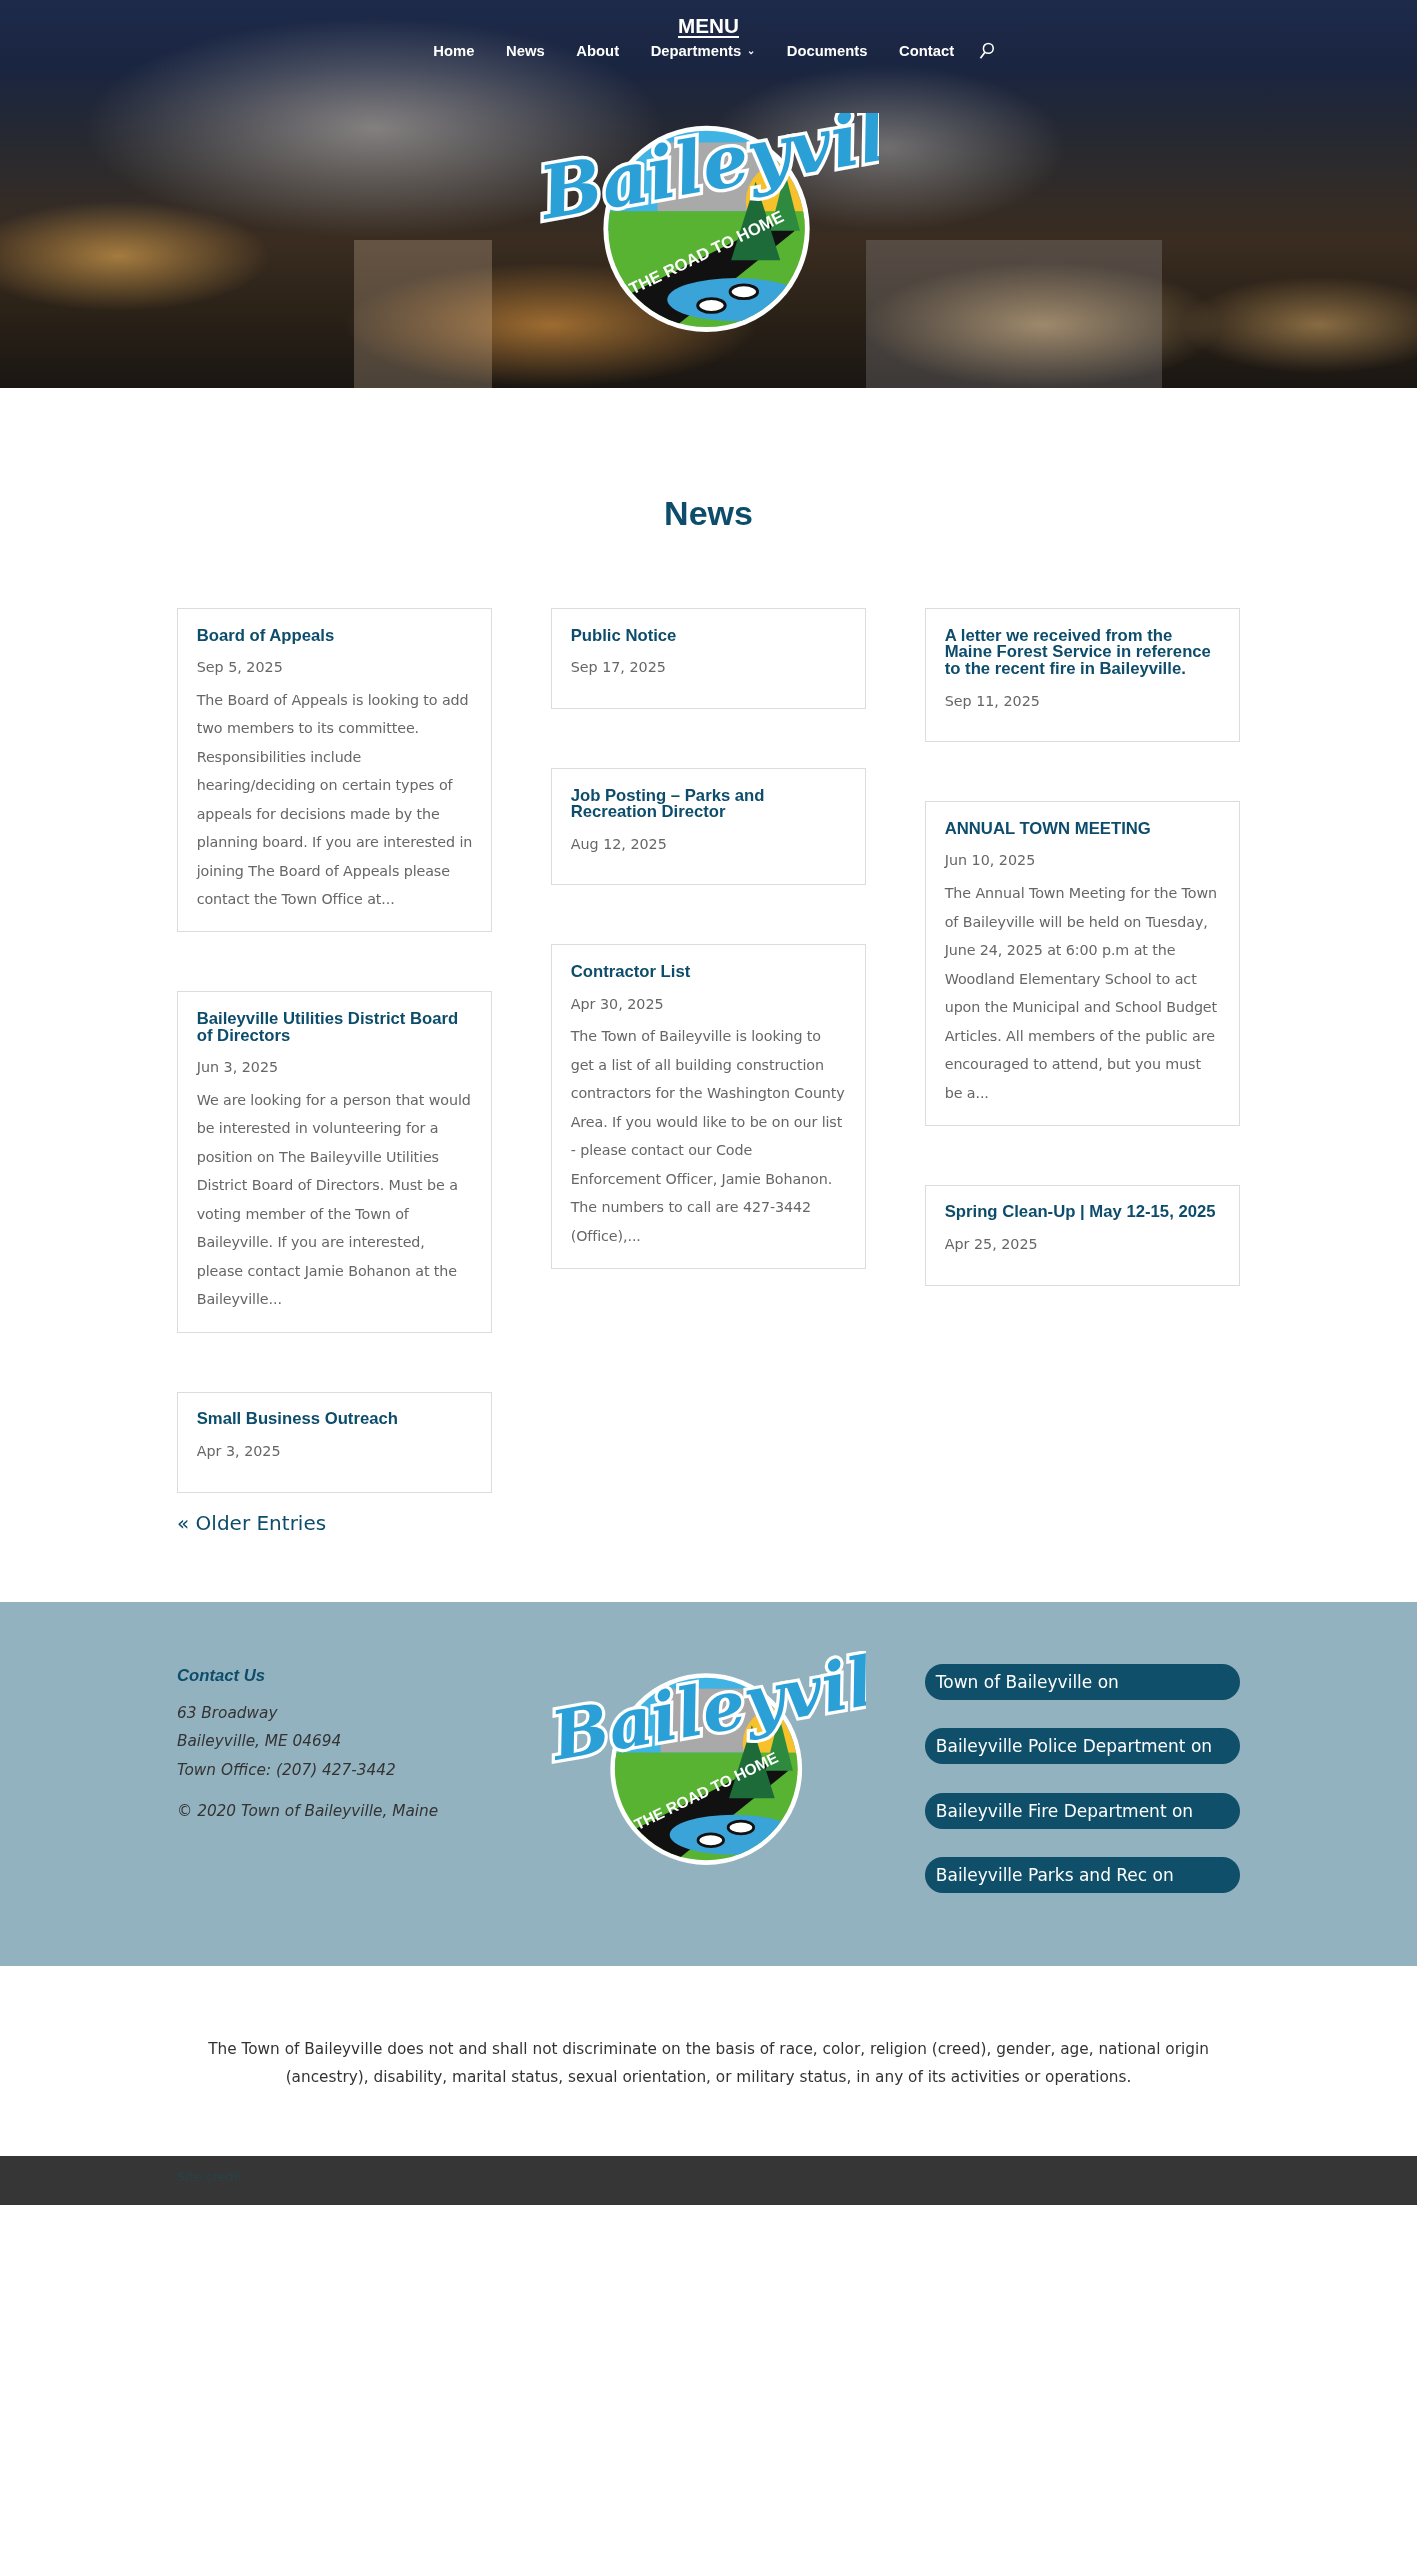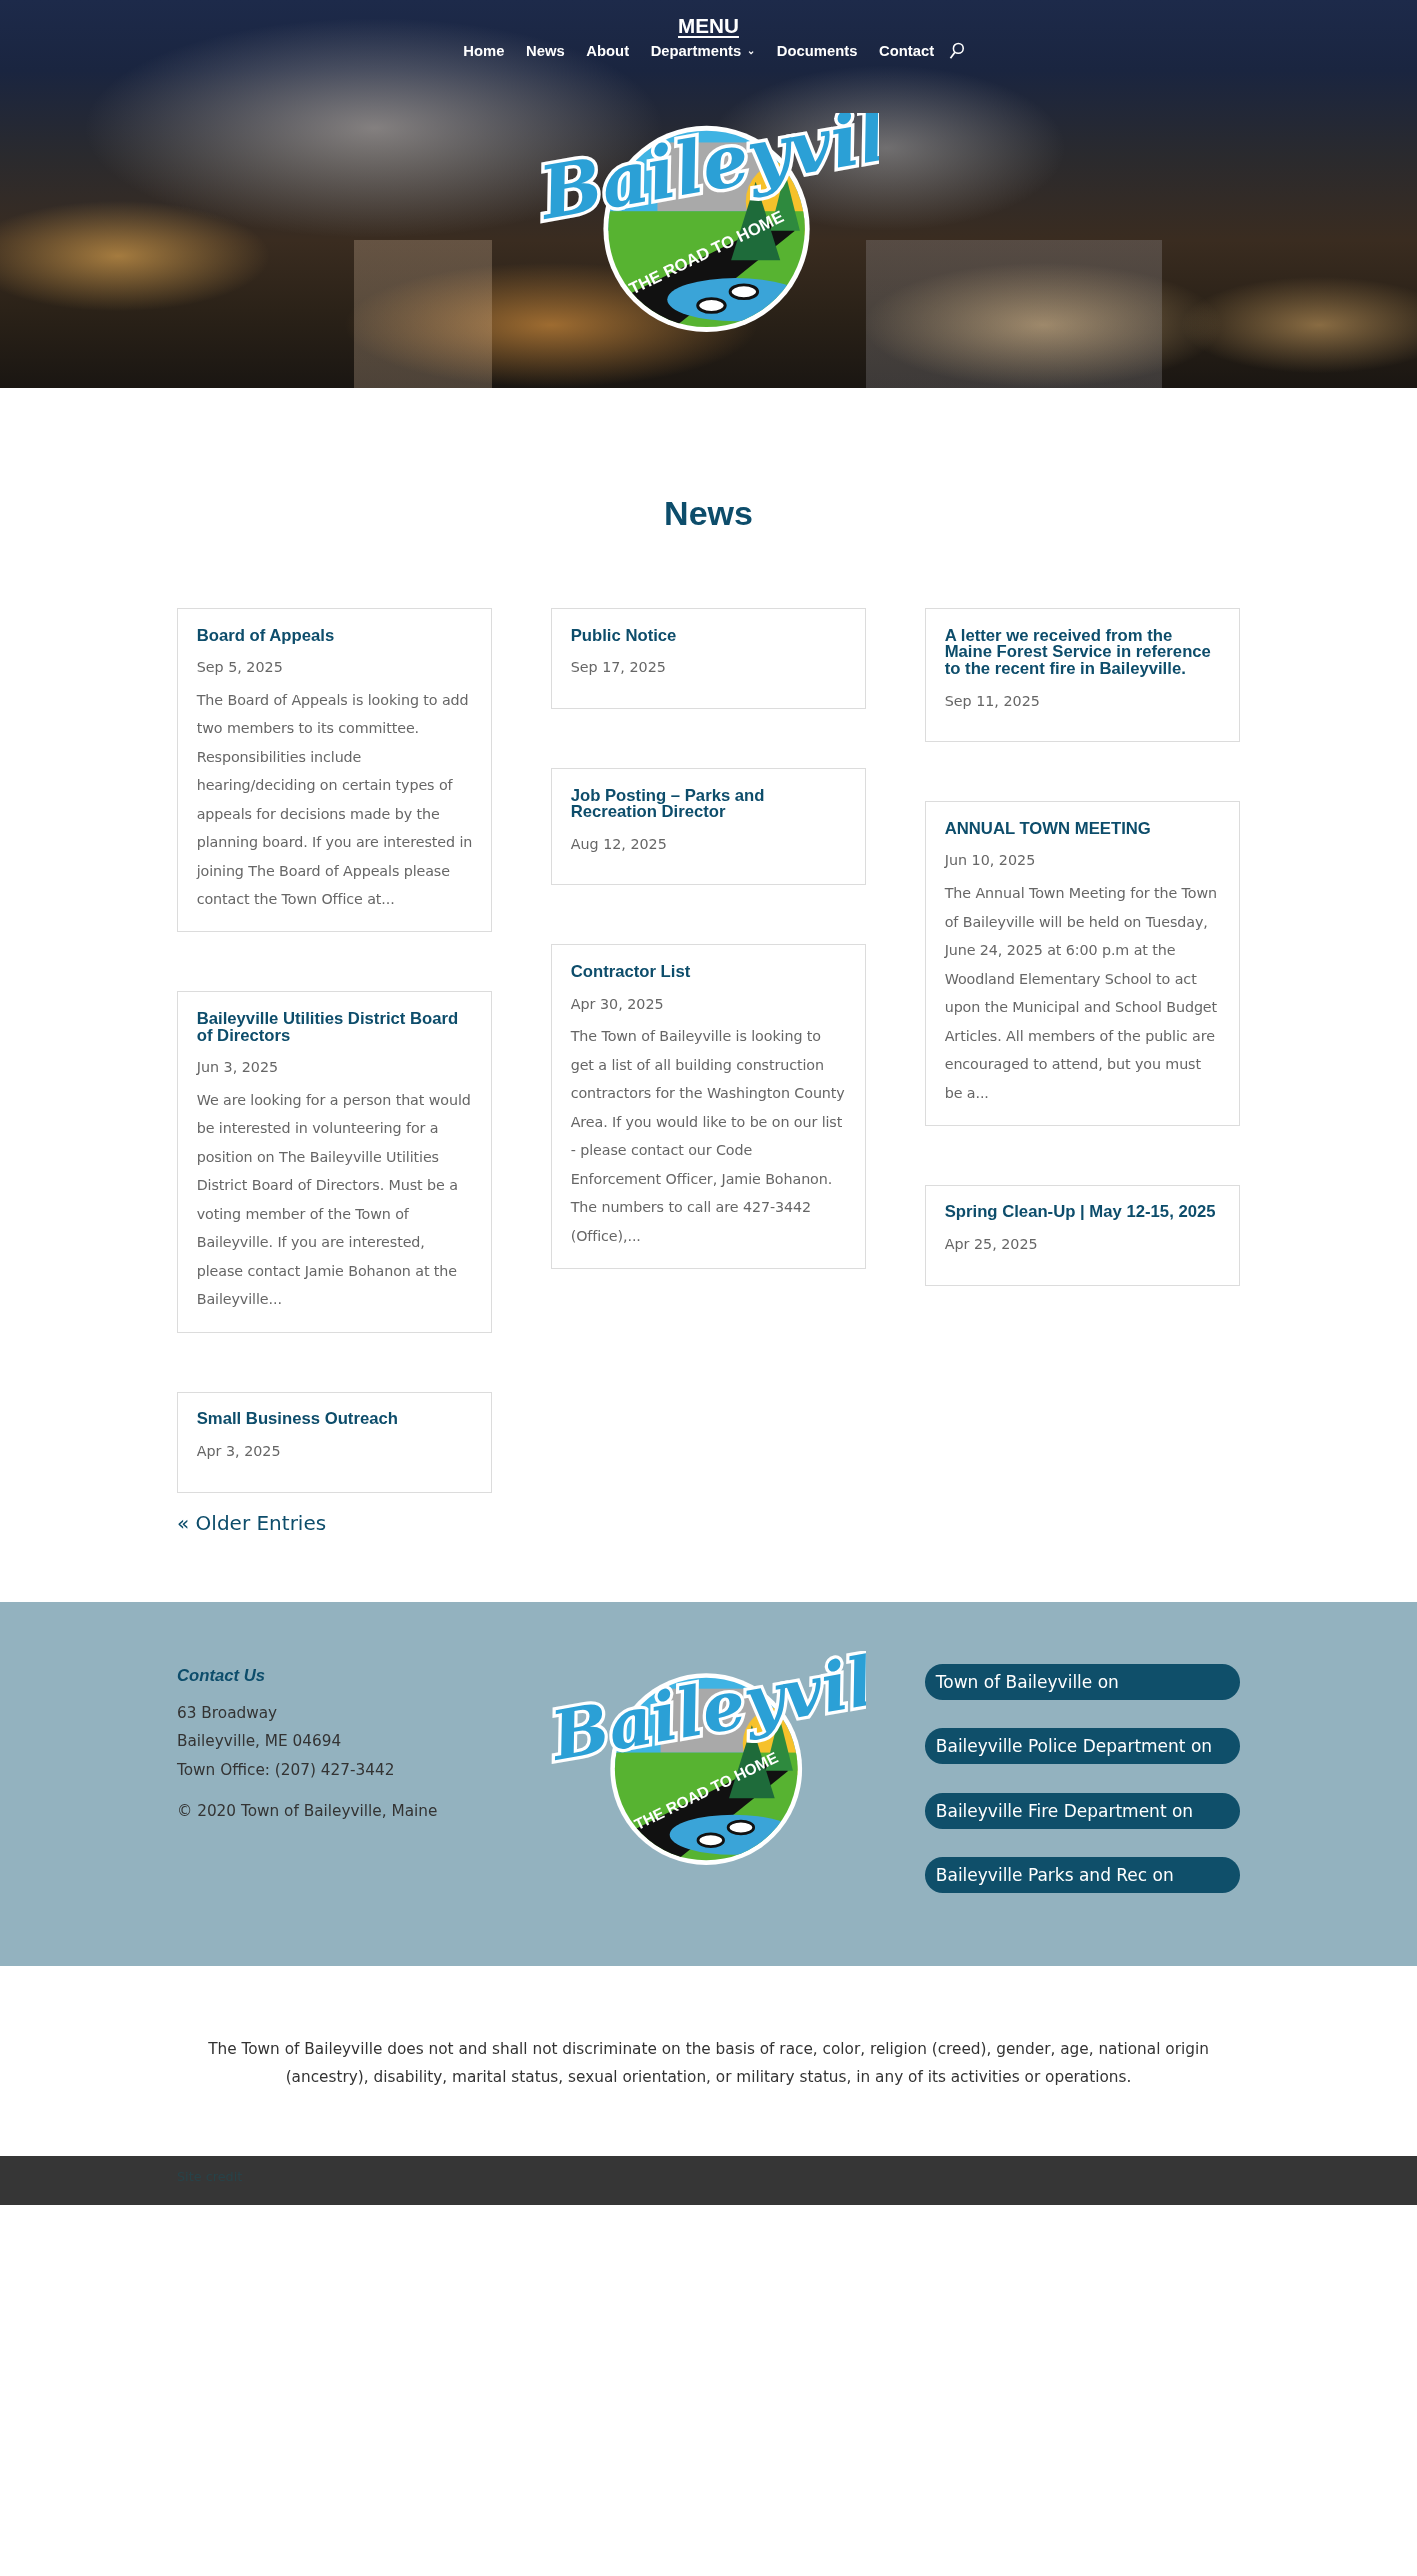--- a/index.html
+++ b/index.html
@@ -28,21 +28,21 @@
     position: absolute; top: 0; left: 0; width: 1417px; height: 79px;
     text-align: center;
   }
   .menu-title {
     position: absolute; top: 13.8px; left: 0; width: 1417px; text-align: center;
     font-family: "Liberation Sans", sans-serif; font-weight: 700; font-size: 20.7px;
     color: #ffffff; text-decoration: underline; text-underline-offset: 3px;
   }
   .nav-list {
     position: absolute; top: 42px; left: 0; width: 1417px;
-    display: flex; justify-content: center; align-items: center; gap: 0;
+    display: flex; justify-content: center; align-items: center; gap: 10px;
     font-family: "Liberation Sans", sans-serif; font-weight: 700; font-size: 14.8px; color: #fff;
   }
   .nav-list .item { padding: 0 10.8px; color: #fff; cursor: pointer; white-space: nowrap; }
   .nav-list .item .caret { font-size: 9.8px; margin-left: 5.9px; vertical-align: 2px; }
   .nav-list .search { padding-left: 3.9px; display: inline-flex; }
   .hero-logo { position: absolute; left: 539px; top: 113px; width: 340px; height: 221px; }
 
   
   .main { width: 1417px; padding-top: 106px; }
   .page-title {
@@ -69,21 +69,21 @@
   .footer {
     margin-top: 67px; width: 1417px; height: 364px; background: #93b2bf;
   }
   .footer-inner { width: 1063px; margin: 0 auto; display: flex; justify-content: space-between; padding-top: 64px; }
   .footer .contact { width: 315px; }
   .footer .contact h3 {
     font-family: "Liberation Sans", sans-serif; font-weight: 700; font-size: 16.7px; color: #0d4d6b;
     margin-bottom: 13px;
     font-style: italic;
   }
-  .footer .contact p { font-size: 15.3px; line-height: 28.5px; color: #333; }
+  .footer .contact p { font-size: 15.3px; line-height: 28.5px; color: #333; font-style: italic; }
   .footer .contact p.copy { margin-top: 12.8px; }
   .footer .logo { width: 315px; height: 226px; margin-top: -14.8px; }
   .footer .socials { width: 315px; margin-top: -2px; }
   .footer .social {
     display: block; height: 36px; line-height: 36px; border-radius: 17.7px;
     background: #0f4f6a; color: #fff; font-size: 17px; padding-left: 10.8px; margin-bottom: 28.5px; cursor: pointer;
   }
 
   
   .notice {

